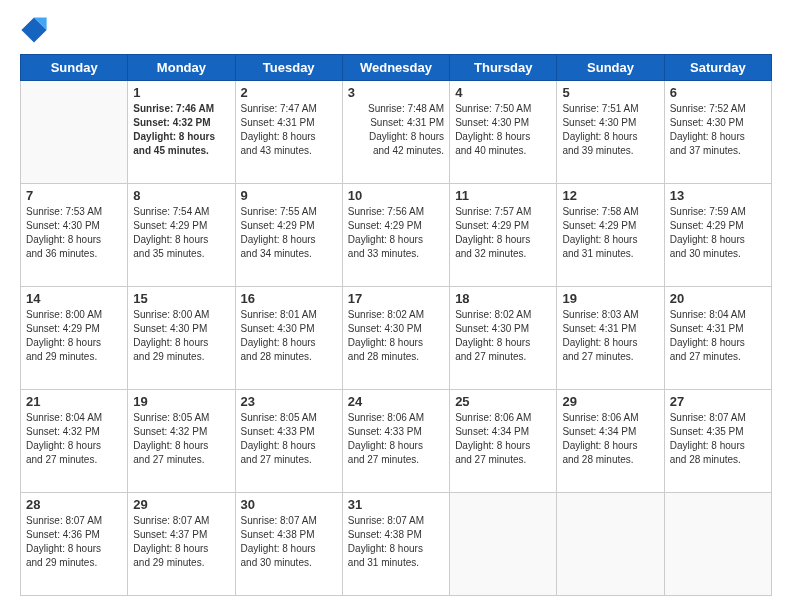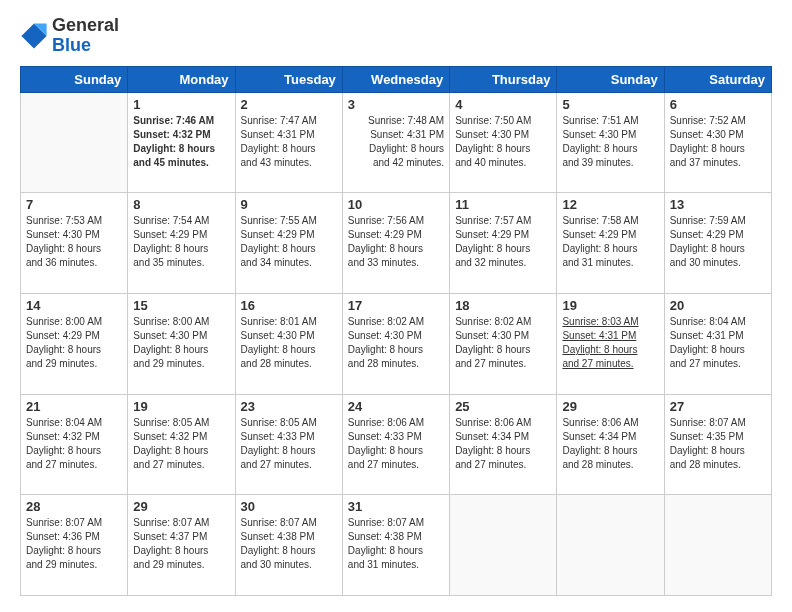--- a/index.html
+++ b/index.html
@@ -56,21 +56,21 @@
     .calendar {
       flex: 1;
       border: 1px solid #ccc;
       border-collapse: collapse;
       width: 100%;
       table-layout: fixed;
     }
     .calendar th {
       background: #1565c0;
       color: #fff;
-      text-align: right;
+      text-align: center;
       padding: 5px 6px;
       font-size: 13px;
       border: 1px solid #1050a0;
     }
     .calendar td {
       border: 1px solid #ccc;
       vertical-align: top;
       padding: 4px 5px;
       font-size: 10.5px;
       color: #333;
@@ -92,24 +92,20 @@
 </head>
 <body>
 
 <div class="page">
   <div class="header">
     <div class="logo">
       <svg class="logo-icon" viewBox="0 0 40 40">
         <polygon points="20,2 38,20 20,38 2,20" fill="#1565c0"></polygon>
         <polygon points="20,2 38,20 38,2" fill="#42a5f5"></polygon>
       </svg>
-      <div>
-        <div class="logo-text"><span>General</span></div>
-        <div class="logo-text logo-blue"><span>Blue</span></div>
-      </div>
     </div>
     <div class="title-block">
       <h1></h1>
       <h2></h2>
     </div>
   </div>
 
   <table class="calendar">
     <thead>
       <tr>
@@ -250,21 +246,21 @@
           </td>
           <td>
             <span class="day-number">18</span>
             <div class="day-info" style="white-space: pre-line;">Sunrise: 8:02 AM
 Sunset: 4:30 PM
 Daylight: 8 hours
 and 27 minutes.</div>
           </td>
           <td>
             <span class="day-number">19</span>
-            <div class="day-info" style="white-space: pre-line; text-decoration: underline;">Sunrise: 8:03 AM
+            <div class="day-info" style="white-space: pre-line;">Sunrise: 8:03 AM
 Sunset: 4:31 PM
 Daylight: 8 hours
 and 27 minutes.</div>
           </td>
           <td>
             <span class="day-number">20</span>
             <div class="day-info" style="white-space: pre-line;">Sunrise: 8:04 AM
 Sunset: 4:31 PM
 Daylight: 8 hours
 and 27 minutes.</div>

